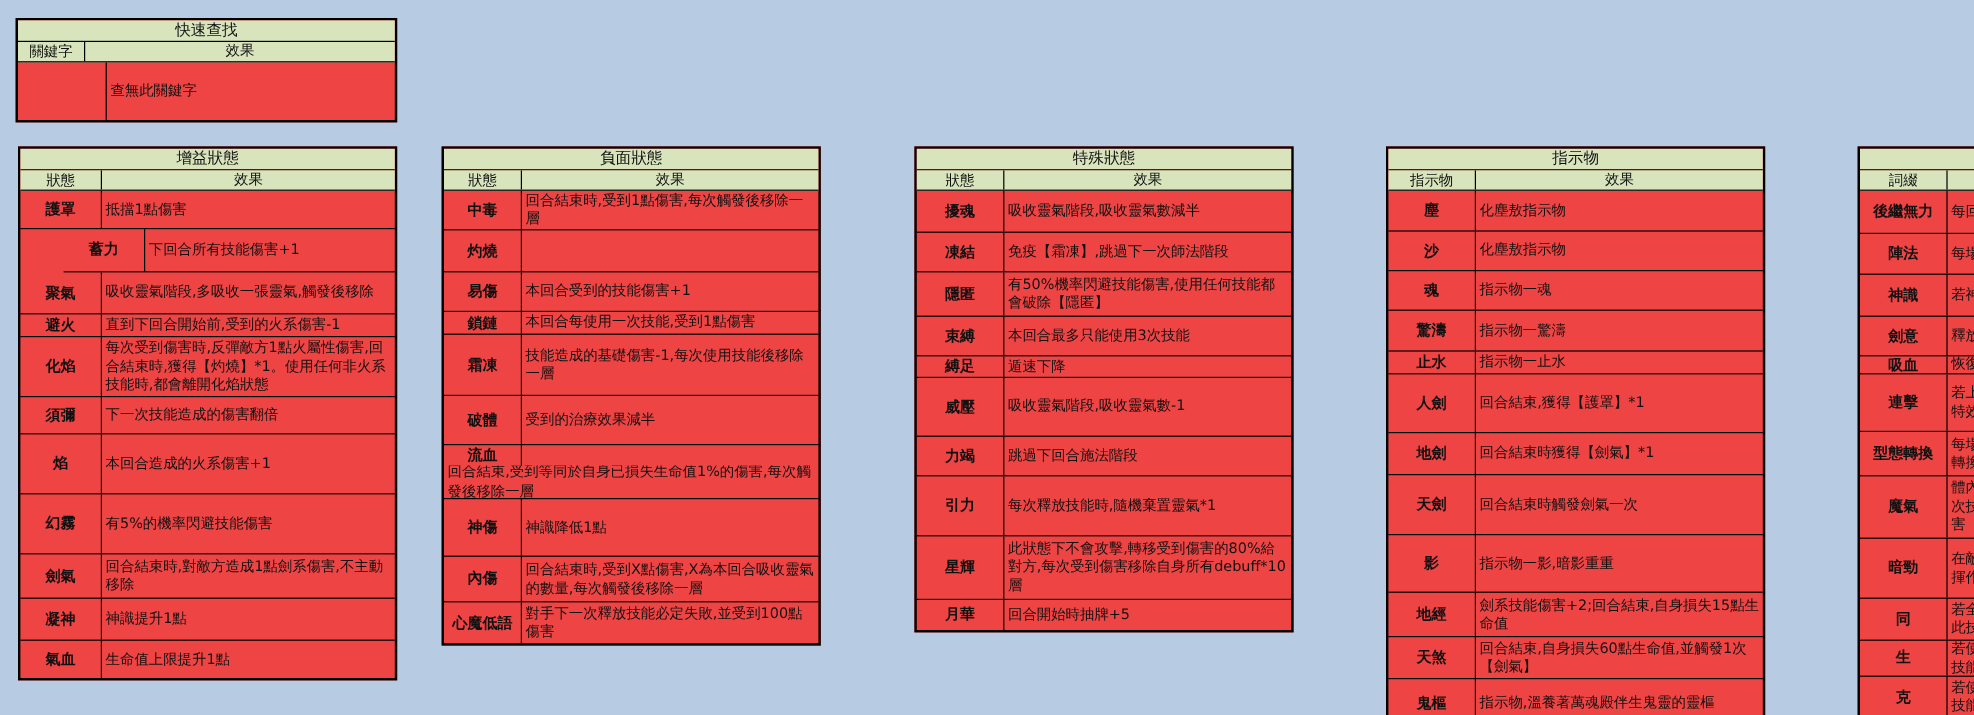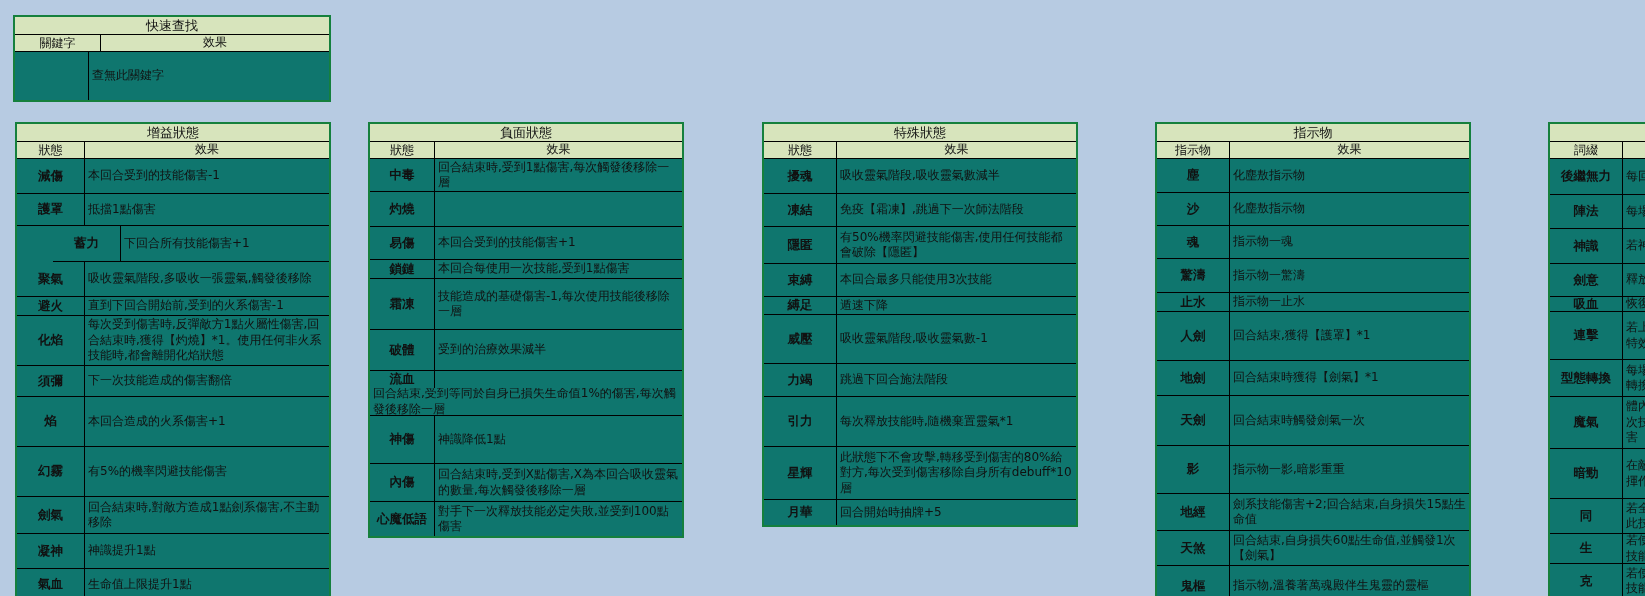--- a/index.html
+++ b/index.html
@@ -1,20 +1,20 @@
 <!DOCTYPE html>
 <html><head>
 <meta charset="utf-8">
 <style>
   html,body{margin:0;padding:0}
   body{
     position:relative;width:1645px;height:596px;overflow:hidden;
     background:#b7cbe2;font-family:"DejaVu Sans","Liberation Sans",sans-serif;color:#111;
   }
-  .tbl{position:absolute;border:2px solid #15803d;background:#0f766e;box-sizing:border-box}
+  .tbl{position:absolute;border:2px solid #000000;background:#ef4444;box-sizing:border-box}
   .title{
     background:#d7e4bc;border-bottom:1px solid #000;text-align:center;
     font-size:13px;height:17px;line-height:17px;box-sizing:content-box;overflow:hidden;white-space:nowrap;
   }
   .hdr{display:flex;background:#d7e4bc;border-bottom:1px solid #000;height:16px;font-size:12px;line-height:16px}
   .hdr .nc{font-weight:normal}
   .nc{
     border-right:1px solid #000;display:flex;align-items:center;justify-content:center;
     text-align:center;font-size:12px;box-sizing:border-box;flex:none;overflow:hidden;
   }
@@ -26,38 +26,34 @@
   .hc{justify-content:center;text-align:center;padding:0}
   .row{display:flex;border-bottom:1px solid #000;box-sizing:border-box}
   .row:last-child{border-bottom:none}
 </style>
 </head>
 <body style="background: rgb(183, 203, 226);">
 
 <div class="tbl" style="left:13px;top:15px;width:318px">
   <div class="title">快速查找</div>
   <div class="hdr">
-    <div class="nc" style="width:86px">關鍵字</div>
+    <div class="nc" style="width:56px">關鍵字</div>
     <div class="ec hc">效果</div>
   </div>
   <div class="row" style="height:48px">
     <div class="nc" style="width:74px"></div>
     <div class="ec">查無此關鍵字</div>
   </div>
 </div>
 
 <div class="tbl" style="left: 15px; top: 122px; width: 316px;">
     <div class="title">增益狀態</div>
     <div class="hdr">
       <div class="nc" style="width: 68px;">狀態</div>
       <div class="ec hc">效果</div>
-    </div>
-    <div class="row" style="height: 35px;">
-      <div class="nc nm" style="width: 68px;">減傷</div>
-      <div class="ec">本回合受到的技能傷害-1</div>
     </div>
     <div class="row" style="height: 32px;">
       <div class="nc nm" style="width: 68px;">護罩</div>
       <div class="ec">抵擋1點傷害</div>
     </div>
     <div class="row" style="height: 36px; margin-left: 36px;">
       <div class="nc nm" style="width: 68px;">蓄力</div>
       <div class="ec">下回合所有技能傷害+1</div>
     </div>
     <div class="row" style="height: 35px;">

